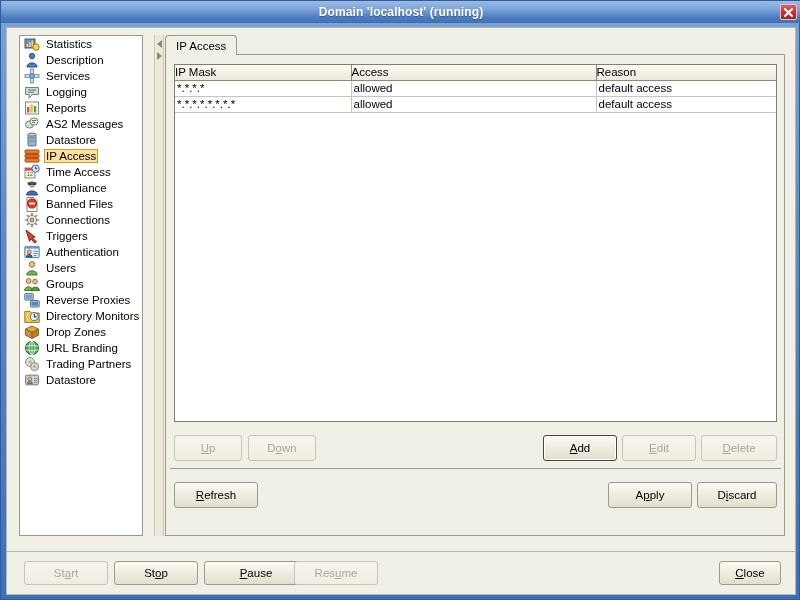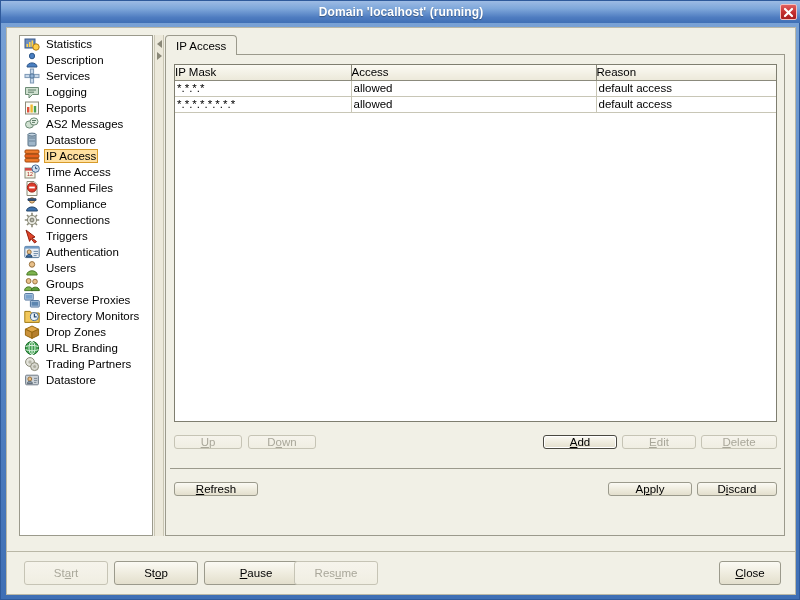--- a/index.html
+++ b/index.html
@@ -54,21 +54,21 @@
     left: 5px; top: 26px;
     width: 790px; height: 544px;
     background: #f1f0e6;
     border: 1px solid #b9b7a6;
   }
 
   
   #sidebar {
     position: absolute;
     left: 12px; top: 7px;
-    width: 134px; height: 501px;
+    width: 124px; height: 501px;
     background: #ffffff;
     border: 1px solid #9b9a8c;
     overflow: hidden;
   }
   .nav-item {
     display: flex;
     align-items: center;
     height: 16px;
     padding-left: 4px;
     cursor: default;
@@ -201,21 +201,21 @@
     overflow: hidden;
     background: #ffffff;
   }
   table.grid td:last-child { border-right: none; }
   .col-mask { width: 176px; }
   .col-access { width: 245px; }
 
   
   .btn {
     position: absolute;
-    height: 14px;
+    height: 26px;
     background: linear-gradient(to bottom, #fbfaf4 0%, #eeebdd 55%, #e3dfcd 100%);
     border: 1px solid #9b9a8c;
     border-radius: 3px;
     font-size: 11.5px;
     color: #000000;
     display: flex;
     align-items: center;
     justify-content: center;
     cursor: pointer;
     user-select: none;
@@ -374,36 +374,36 @@
               <text x="6" y="12.4" font-size="5.2" text-anchor="middle" fill="#a32020" font-family="sans-serif">12</text>
               <circle cx="11.6" cy="4.6" r="3.7" fill="#cfe0f2" stroke="#4a6f99"></circle>
               <path d="M11.6 2.6 v2.1 h1.7" stroke="#23486f" stroke-width="1" fill="none"></path>
             </svg>
           </span>
           <span class="nav-label">Time Access</span>
         </div>
         <div class="nav-item">
           <span class="nav-icon">
             <svg width="16" height="16" viewBox="0 0 16 16">
+              <ellipse cx="8" cy="4.4" rx="2.6" ry="2.7" fill="#e8c08a" stroke="#9a7340"></ellipse>
+              <path d="M4 2.8 h8 v1.6 h-8 Z" fill="#3a5e8c" stroke="#27405f"></path>
+              <path d="M2.6 15 C2.6 9.6 13.4 9.6 13.4 15 Z" fill="#3e72ad" stroke="#27486c"></path>
+            </svg>
+          </span>
+          <span class="nav-label">Compliance</span>
+        </div>
+        <div class="nav-item">
+          <span class="nav-icon">
+            <svg width="16" height="16" viewBox="0 0 16 16">
               <path d="M3 1.5 h7 l3 3 v11 h-10 Z" fill="#fbfbf1" stroke="#8a8a78"></path>
               <circle cx="8" cy="7.5" r="4.6" fill="#dd3a2a" stroke="#9c2114"></circle>
               <path d="M5.2 7.5 h5.6" stroke="#ffffff" stroke-width="1.8"></path>
             </svg>
           </span>
           <span class="nav-label">Banned Files</span>
-        </div>
-        <div class="nav-item">
-          <span class="nav-icon">
-            <svg width="16" height="16" viewBox="0 0 16 16">
-              <ellipse cx="8" cy="4.4" rx="2.6" ry="2.7" fill="#e8c08a" stroke="#9a7340"></ellipse>
-              <path d="M4 2.8 h8 v1.6 h-8 Z" fill="#3a5e8c" stroke="#27405f"></path>
-              <path d="M2.6 15 C2.6 9.6 13.4 9.6 13.4 15 Z" fill="#3e72ad" stroke="#27486c"></path>
-            </svg>
-          </span>
-          <span class="nav-label">Compliance</span>
         </div>
         <div class="nav-item">
           <span class="nav-icon">
             <svg width="16" height="16" viewBox="0 0 16 16">
               <circle cx="8" cy="8" r="4.6" fill="#e8e8e0" stroke="#8a8a78"></circle>
               <circle cx="8" cy="8" r="1.9" fill="#b9b9ac" stroke="#7a7a6c"></circle>
               <path d="M8 0.8 v2.4 M8 12.8 v2.4 M0.8 8 h2.4 M12.8 8 h2.4 M3 3 l1.7 1.7 M11.3 11.3 l1.7 1.7 M13 3 l-1.7 1.7 M4.7 11.3 L3 13" stroke="#8a8a78" stroke-width="1.6"></path>
             </svg>
           </span>
           <span class="nav-label">Connections</span>

